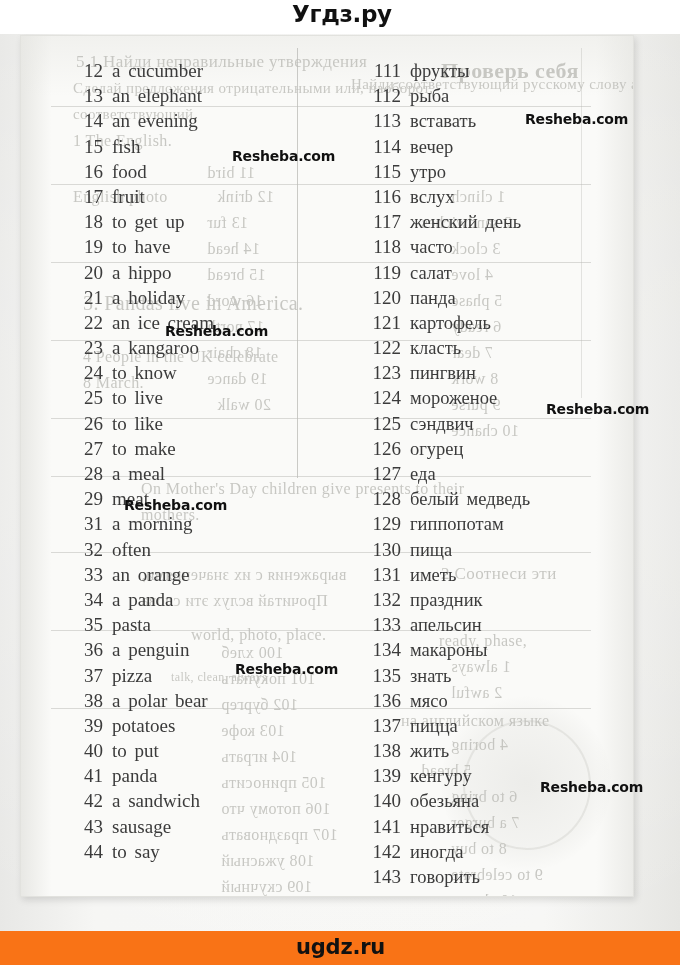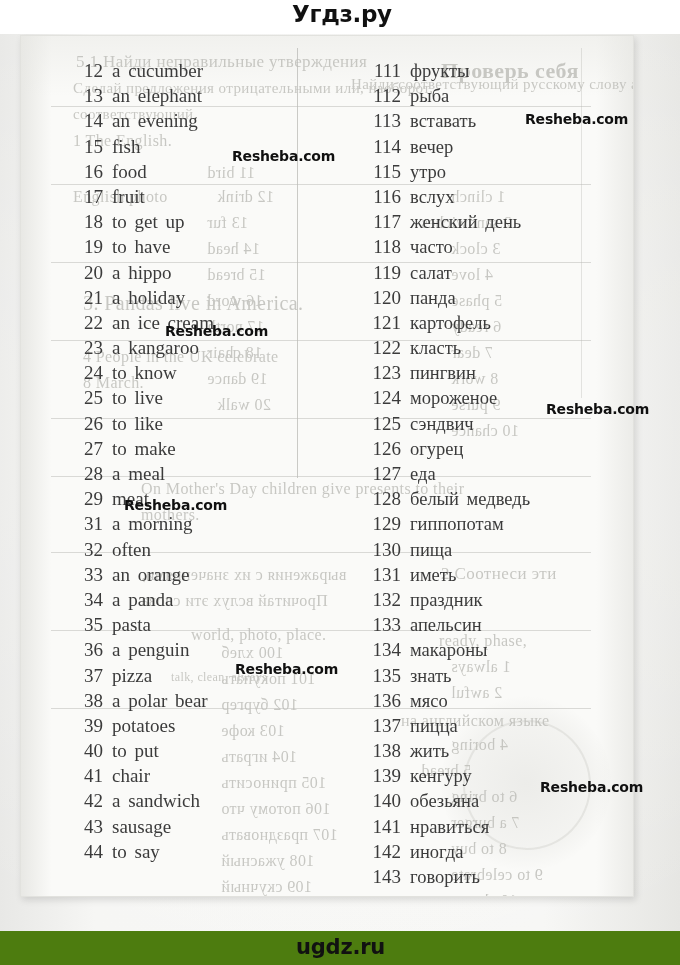--- a/index.html
+++ b/index.html
@@ -34,21 +34,21 @@
     color: #111111;
     letter-spacing: -0.3px;
   }
 
   
   .site-footer {
     position: absolute;
     left: 0; top: 931px;
     width: 680px;
     height: 34px;
-    background: #4d7c0f;
+    background: #f97316;
     z-index: 40;
   }
   .site-footer-logo {
     position: absolute;
     left: 296px;
     top: 4px;
     font-family: "DejaVu Sans", sans-serif;
     font-weight: bold;
     font-size: 21px;
     color: #111111;
@@ -300,21 +300,21 @@
         <div class="entry"><span class="num">31</span><span class="term">a morning</span></div>
         <div class="entry"><span class="num">32</span><span class="term">often</span></div>
         <div class="entry"><span class="num">33</span><span class="term">an orange</span></div>
         <div class="entry"><span class="num">34</span><span class="term">a panda</span></div>
         <div class="entry"><span class="num">35</span><span class="term">pasta</span></div>
         <div class="entry"><span class="num">36</span><span class="term">a penguin</span></div>
         <div class="entry"><span class="num">37</span><span class="term">pizza</span></div>
         <div class="entry"><span class="num">38</span><span class="term">a polar bear</span></div>
         <div class="entry"><span class="num">39</span><span class="term">potatoes</span></div>
         <div class="entry"><span class="num">40</span><span class="term">to put</span></div>
-        <div class="entry"><span class="num">41</span><span class="term">chair</span></div>
+        <div class="entry"><span class="num">41</span><span class="term">panda</span></div>
         <div class="entry"><span class="num">42</span><span class="term">a sandwich</span></div>
         <div class="entry"><span class="num">43</span><span class="term">sausage</span></div>
         <div class="entry"><span class="num">44</span><span class="term">to say</span></div>
       </div>
 
     <div class="col col-right" id="col-right" style="top:22px;">
         <div class="entry"><span class="num">111</span><span class="term">фрукты</span></div>
         <div class="entry"><span class="num">112</span><span class="term">рыба</span></div>
         <div class="entry"><span class="num">113</span><span class="term">вставать</span></div>
         <div class="entry"><span class="num">114</span><span class="term">вечер</span></div>

